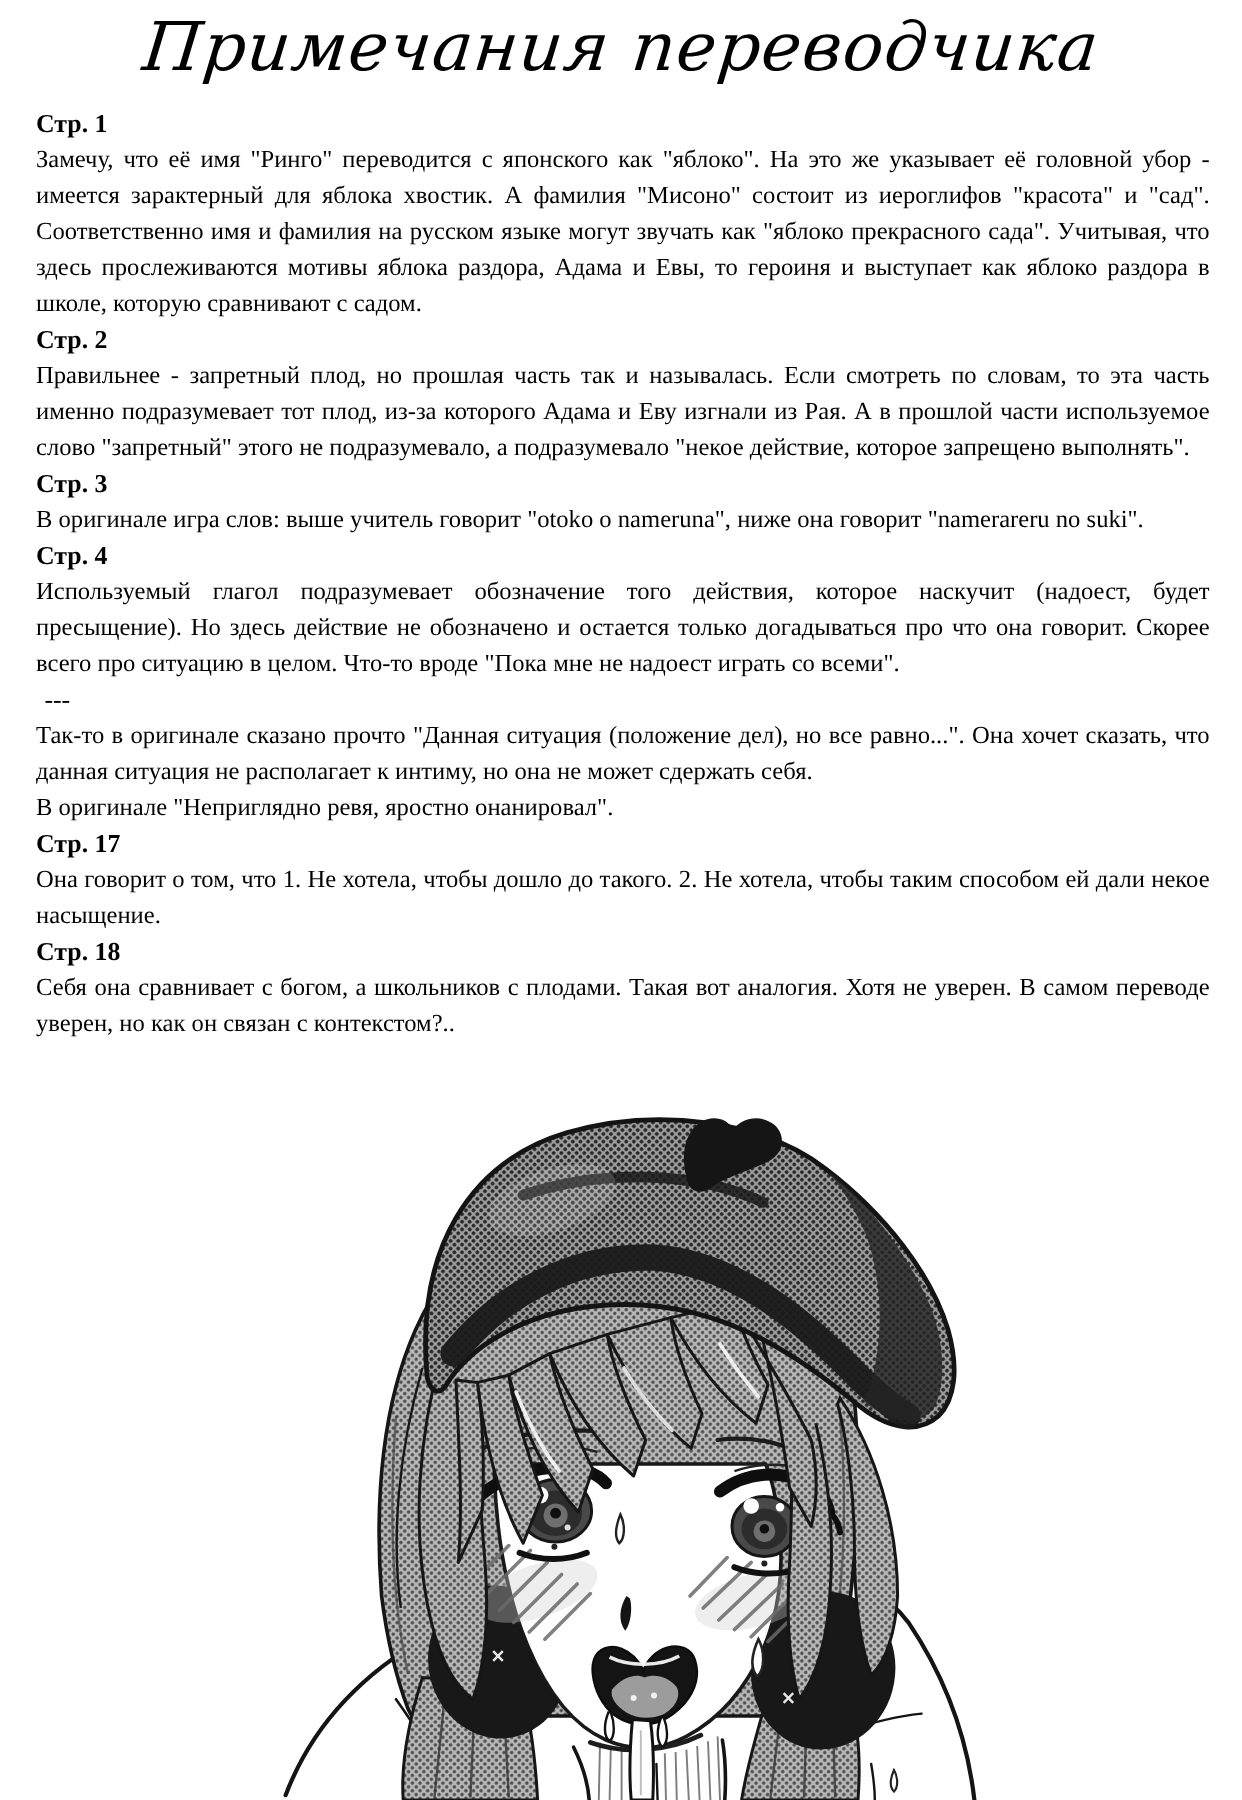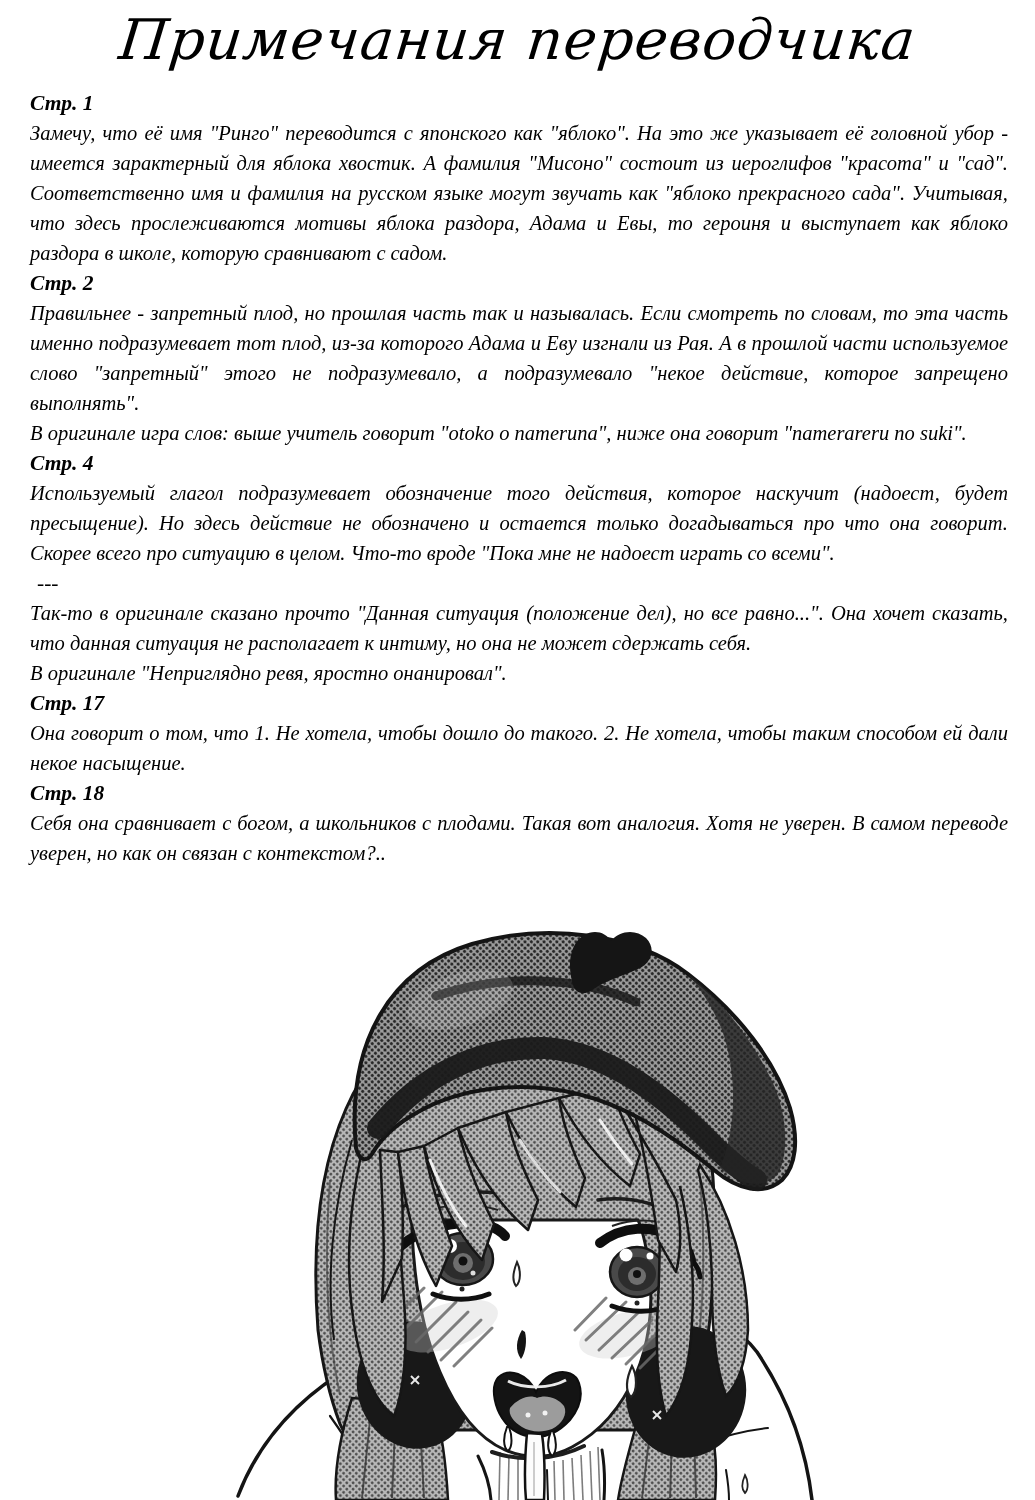--- a/index.html
+++ b/index.html
@@ -12,21 +12,21 @@
     position:absolute; top:8px; left:0; width:100%;
     text-align:center;
     font-family:"DejaVu Serif", serif;
     font-style:italic; font-weight:normal;
     font-size:56px; line-height:1.15; margin:0;
     transform:skewX(-6deg);
     letter-spacing:1px;
   }
   .notes {
     position:absolute; top:88px; left:30px; width:978px;
-    font-style:italic; font-size:20.5px; line-height:30px;
+    font-size:20.5px; line-height:30px;
   }
   .note-heading { font-weight:bold; font-size:21.5px; margin:0; line-height:30px; }
   .note-body { margin:0; text-align:justify; }
   .note-sep .note-heading { font-weight:normal; padding-left:7px; }
   .illu { position:absolute; left:0; top:930px; pointer-events:none; }
 </style>
 </head>
 <body>
 
 <div class="sheet">
@@ -36,20 +36,21 @@
   <div class="notes">
     <section class="note">
       <h2 class="note-heading">Стр. 1</h2>
       <p class="note-body">Замечу, что её имя "Ринго" переводится с японского как "яблоко". На это же указывает её головной убор - имеется зарактерный для яблока хвостик. А фамилия "Мисоно" состоит из иероглифов "красота" и "сад". Соответственно имя и фамилия на русском языке могут звучать как "яблоко прекрасного сада". Учитывая, что здесь прослеживаются мотивы яблока раздора, Адама и Евы, то героиня и выступает как яблоко раздора в школе, которую сравнивают с садом.</p>
     </section>
     <section class="note">
       <h2 class="note-heading">Стр. 2</h2>
       <p class="note-body">Правильнее - запретный плод, но прошлая часть так и называлась. Если смотреть по словам, то эта часть именно подразумевает тот плод, из-за которого Адама и Еву изгнали из Рая. А в прошлой части используемое слово "запретный" этого не подразумевало, а подразумевало "некое действие, которое запрещено выполнять".</p>
     </section>
     <section class="note">
+      <h2 class="note-heading">Стр. 3</h2>
       <p class="note-body">В оригинале игра слов: выше учитель говорит "otoko o nameruna", ниже она говорит "namerareru no suki".</p>
     </section>
     <section class="note">
       <h2 class="note-heading">Стр. 4</h2>
       <p class="note-body">Используемый глагол подразумевает обозначение того действия, которое наскучит (надоест, будет пресыщение). Но здесь действие не обозначено и остается только догадываться про что она говорит. Скорее всего про ситуацию в целом. Что-то вроде "Пока мне не надоест играть со всеми".</p>
     </section>
     <section class="note">
     </section>
     <section class="note note-sep">
       <h2 class="note-heading">---</h2>

